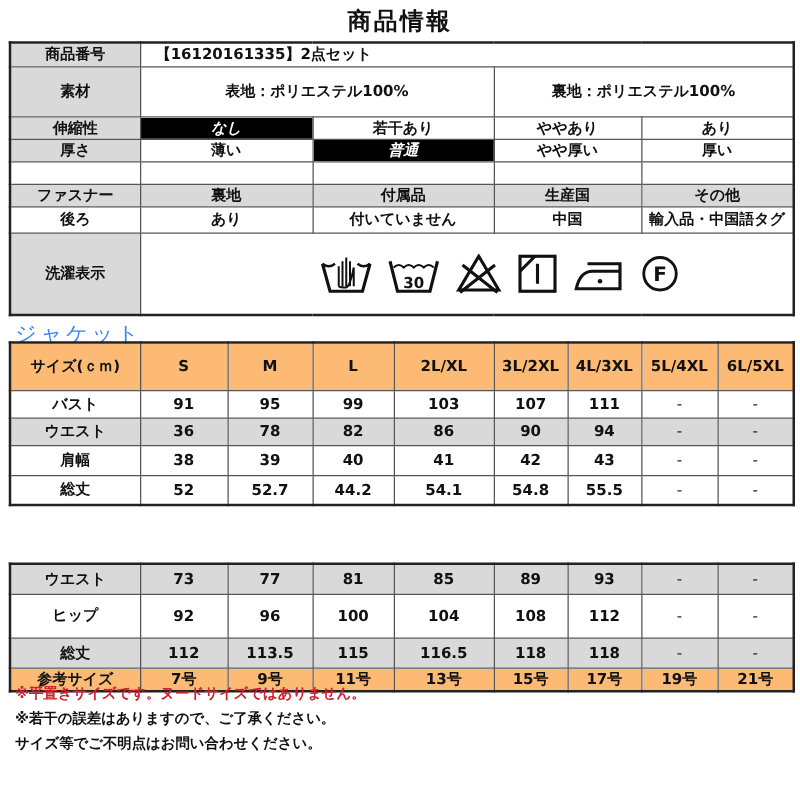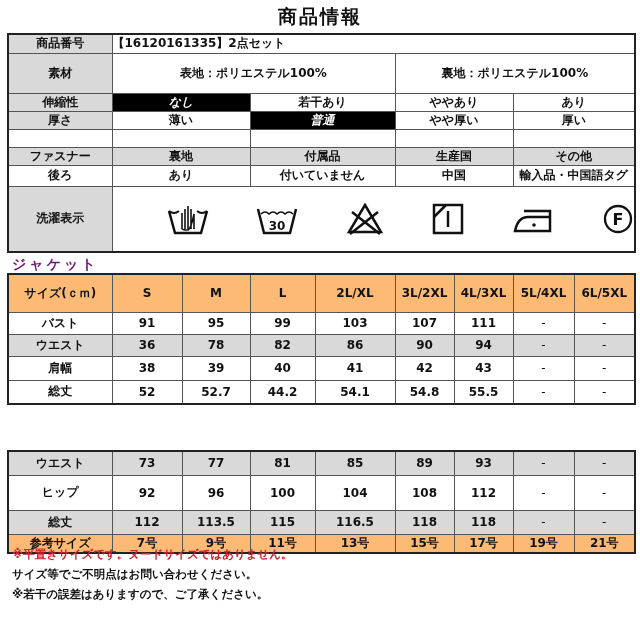--- a/index.html
+++ b/index.html
@@ -7,28 +7,28 @@
          font-family:"DejaVu Sans","Liberation Sans",sans-serif; color:#111; }
   .title { position:absolute; left:0; top:4px; width:640px; text-align:center;
            font-size:19px; font-weight:bold; letter-spacing:2px; }
   table { border-collapse:collapse; position:absolute; left:7px; table-layout:fixed; }
   td { border:1px solid #555; text-align:center; vertical-align:middle; padding:0;
        font-size:12px; font-weight:bold; white-space:nowrap; overflow:hidden; }
   .gray { background:#d9d9d9; }
   .black { background:#000; color:#fff;font-style:italic; }
   .purple { background:#fdba74; }
   #info { top:33px; width:627px; border:2px solid #222; }
-  #info td.left { text-align:left; padding-left:0; }
-  .section-label { position:absolute; left:12px; font-size:14px; font-weight:bold;
-                   color:#701a75; letter-spacing:3px; }
+  #info td.left { text-align:left; padding-left:12px; }
+  .section-label { position:absolute; left:12px; font-size:17px; font-weight:normal;
+                   color:#3b82f6; letter-spacing:3px; }
   #jacket { top:273px; width:627px; border:2px solid #222; }
   #dress { top:450px; width:627px; border:2px solid #222; }
   .notes { position:absolute; left:12px; top:544px; font-size:11.5px; font-weight:bold; line-height:20px; }
   .notes .red { color:#d0202a; }
-  .icons { display:flex; align-items:center; justify-content:space-between; gap:12px; padding-left:54px; }
+  .icons { display:flex; align-items:center; justify-content:center; gap:12px; padding-left:54px; }
   .icons svg { display:block; }
 </style>
 </head>
 <body>
 
 <div class="title">商品情報</div>
 
 <table id="info">
   <colgroup>
     <col style="width:104px">
@@ -256,15 +256,15 @@
     <td>15号</td>
     <td>17号</td>
     <td>19号</td>
     <td>21号</td>
   </tr>
 </tbody>
   </table>
 
 <div class="notes">
   <div class="red">※平置きサイズです。ヌードサイズではありません。</div>
+  <div>※若干の誤差はありますので、ご了承ください。</div>
   <div>サイズ等でご不明点はお問い合わせください。</div>
-  <div>※若干の誤差はありますので、ご了承ください。</div>
 </div>
 
 </body></html>

